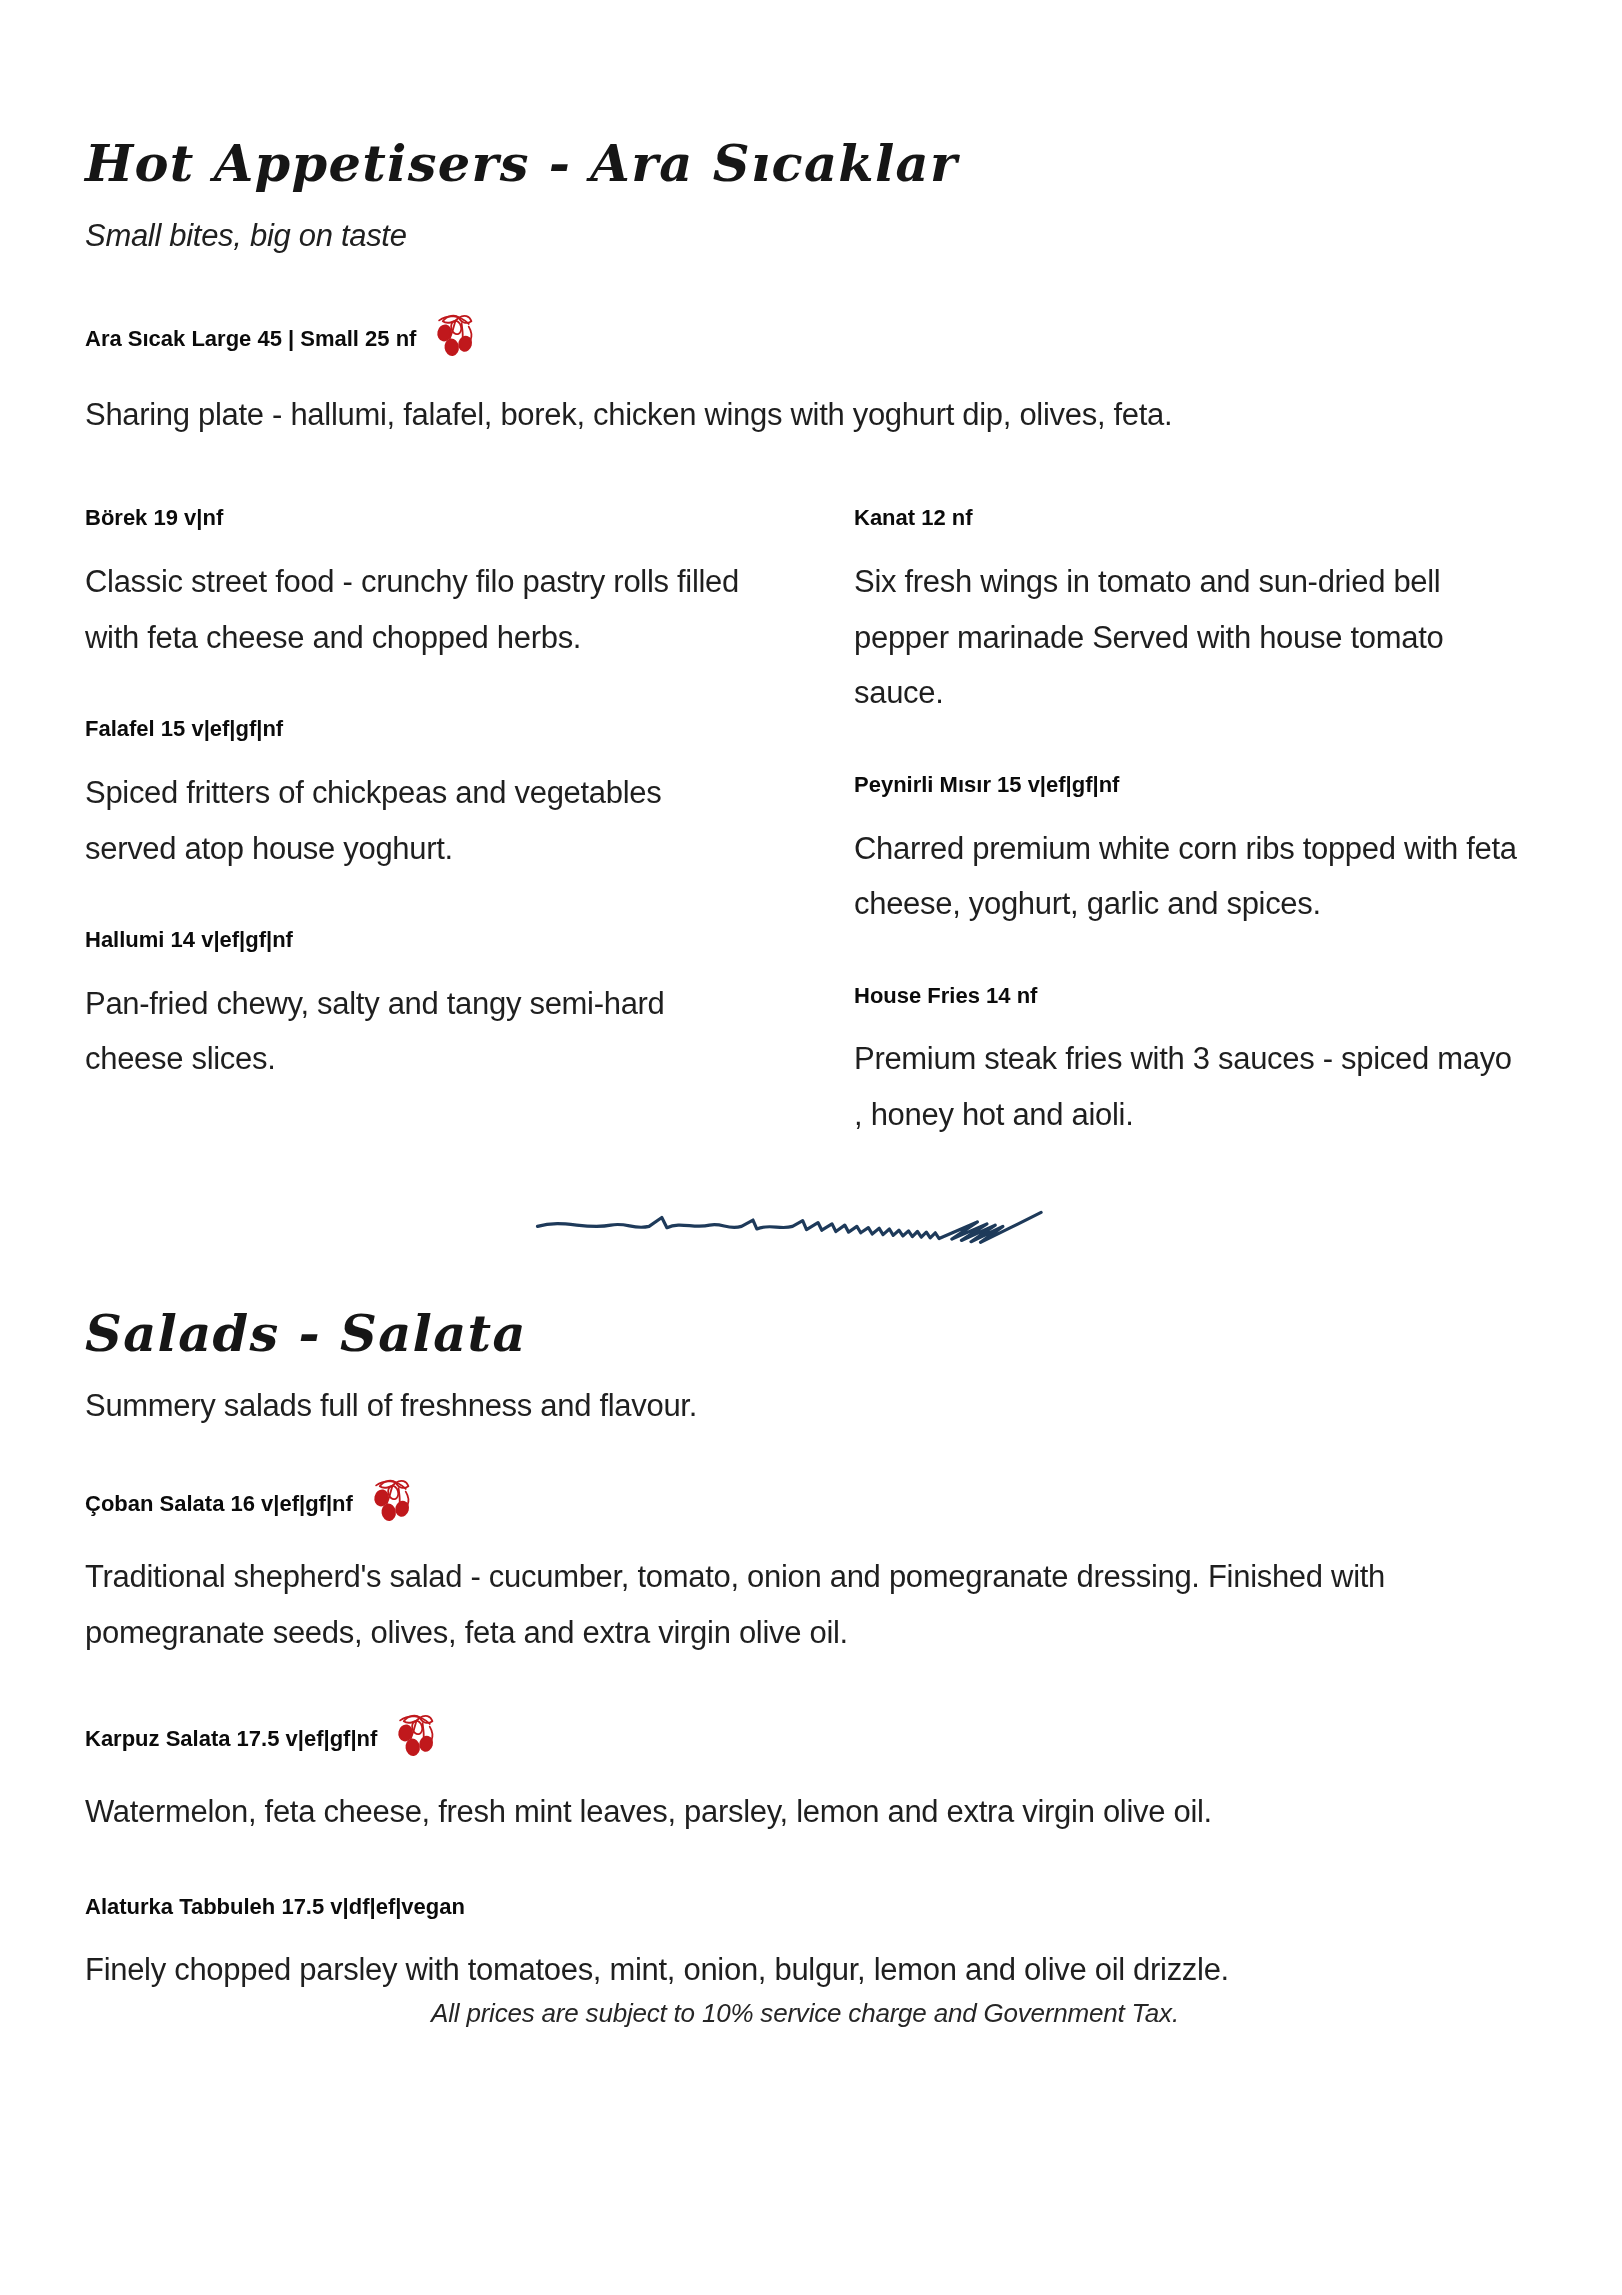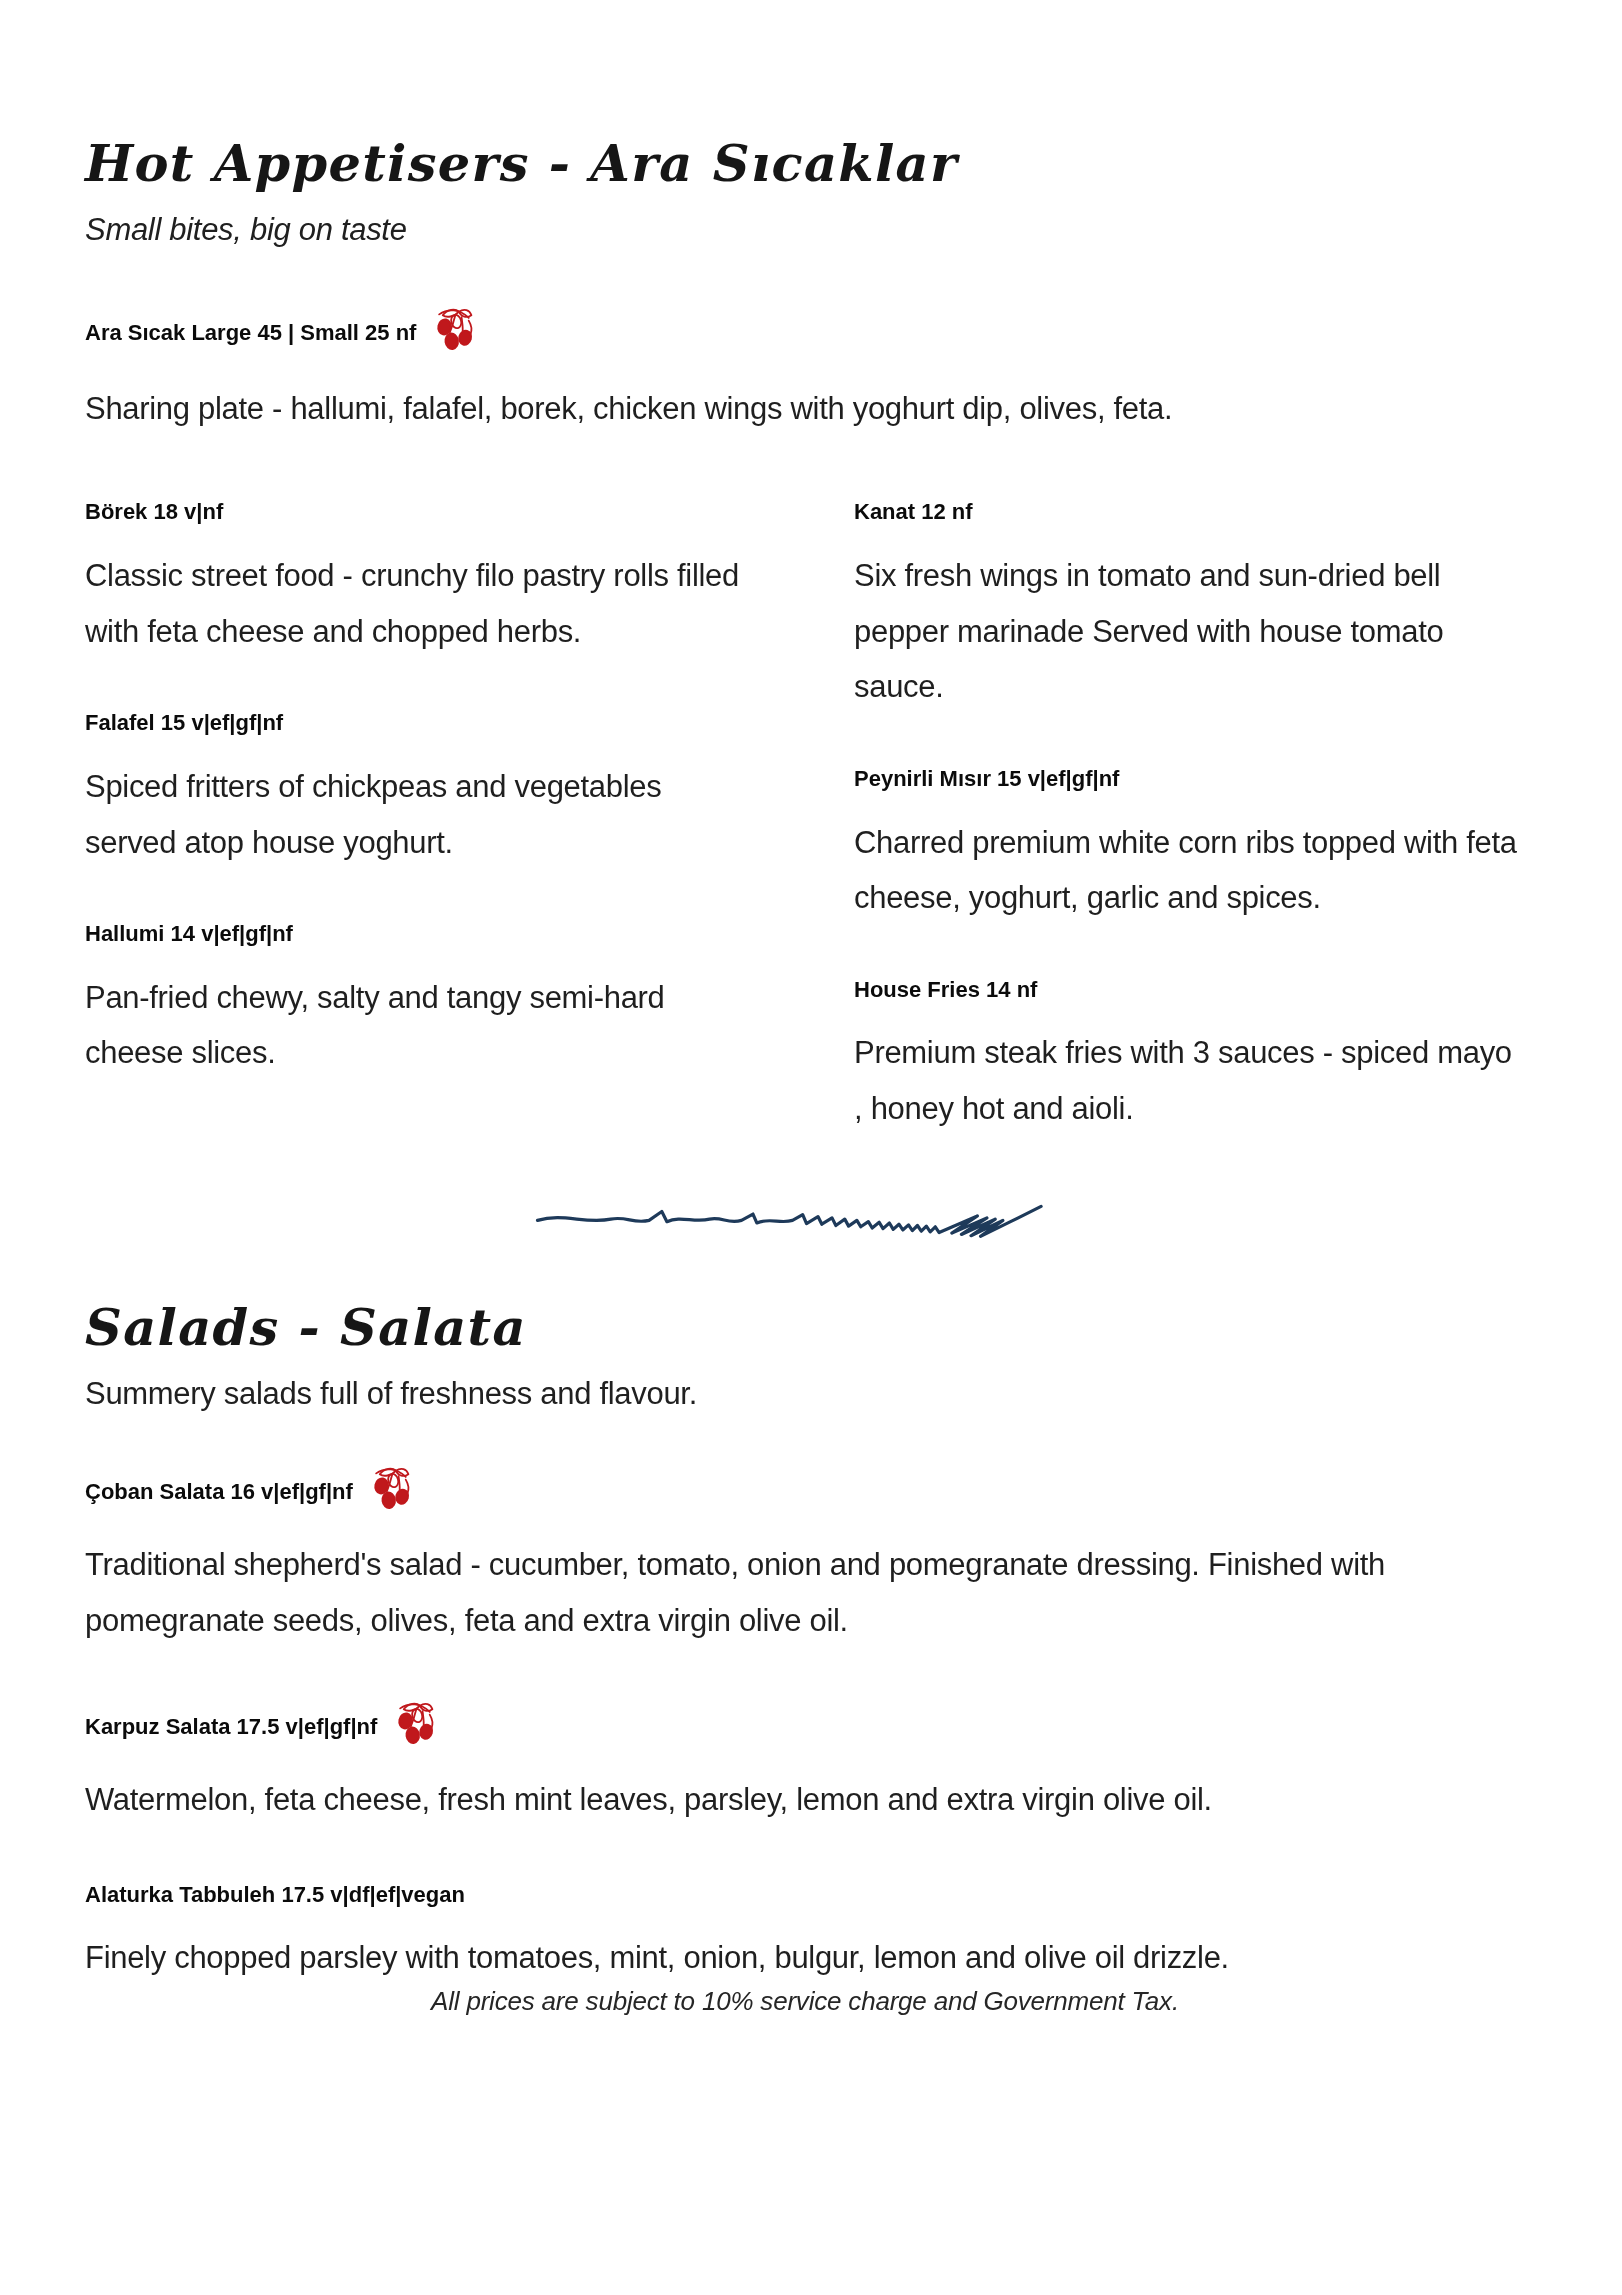--- a/index.html
+++ b/index.html
@@ -25,21 +25,21 @@
     font-weight: 700;
     font-size: 51px;
     line-height: 1.15;
     color: #161616;
     letter-spacing: 1.3px;
   }
 
   .section-sub {
     font-size: 31px;
     line-height: 1.3;
-    margin-top: 17px;
+    margin-top: 23px;
     color: #202020;
     letter-spacing: -0.3px;
   }
   .italic { font-style: italic; }
 
   .menu-item { margin: 0; }
 
   .item-name {
     font-weight: 700;
     font-size: 22px;
@@ -133,21 +133,21 @@
   </svg>
 </span>
       </div>
       <div class="item-desc">Sharing plate - hallumi, falafel, borek, chicken wings with yoghurt dip, olives, feta.</div>
     </div>
 
     <div class="cols">
       <div class="col">
         <div class="menu-item">
           <div class="item-name">
-            <span>Börek 18 v|nf</span>
+            <span>Börek 19 v|nf</span>
           </div>
           <div class="item-desc">Classic street food - crunchy filo pastry rolls filled with feta cheese and chopped herbs.</div>
         </div>
         <div class="menu-item">
           <div class="item-name">
             <span>Falafel 15 v|ef|gf|nf</span>
           </div>
           <div class="item-desc">Spiced fritters of chickpeas and vegetables served atop house yoghurt.</div>
         </div>
         <div class="menu-item">

